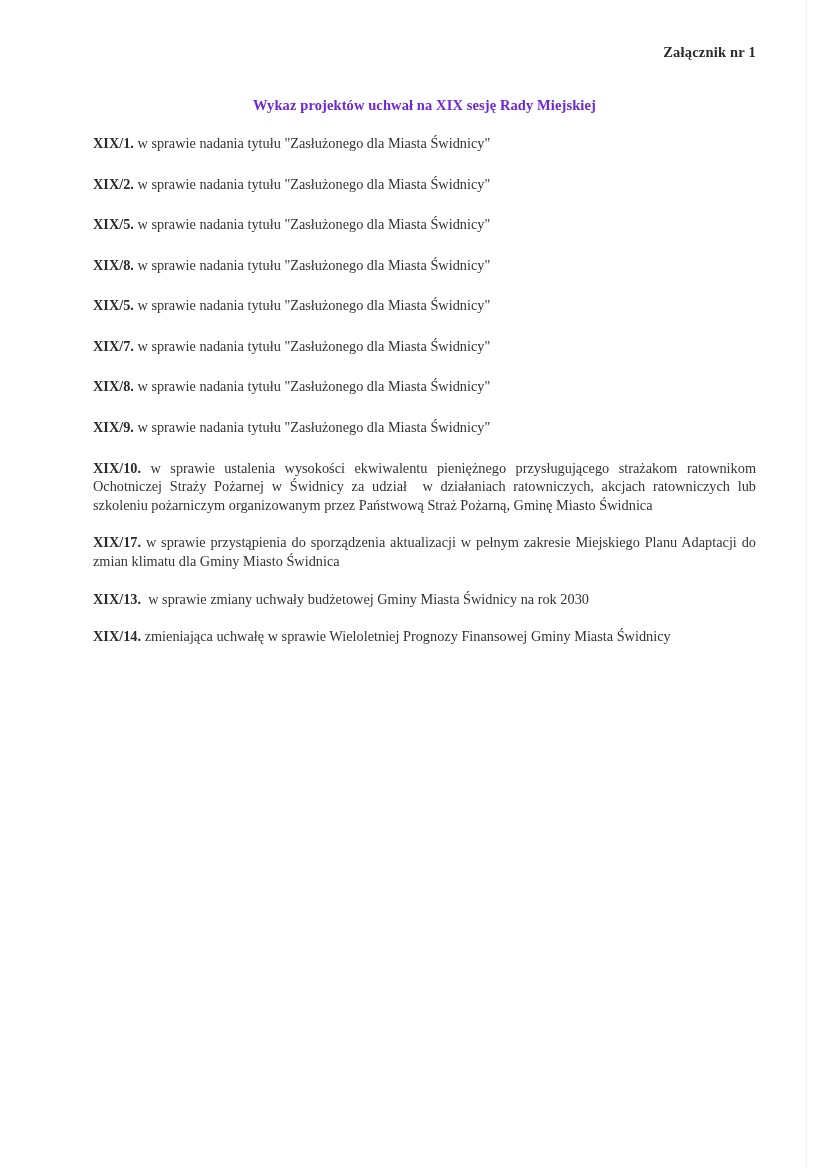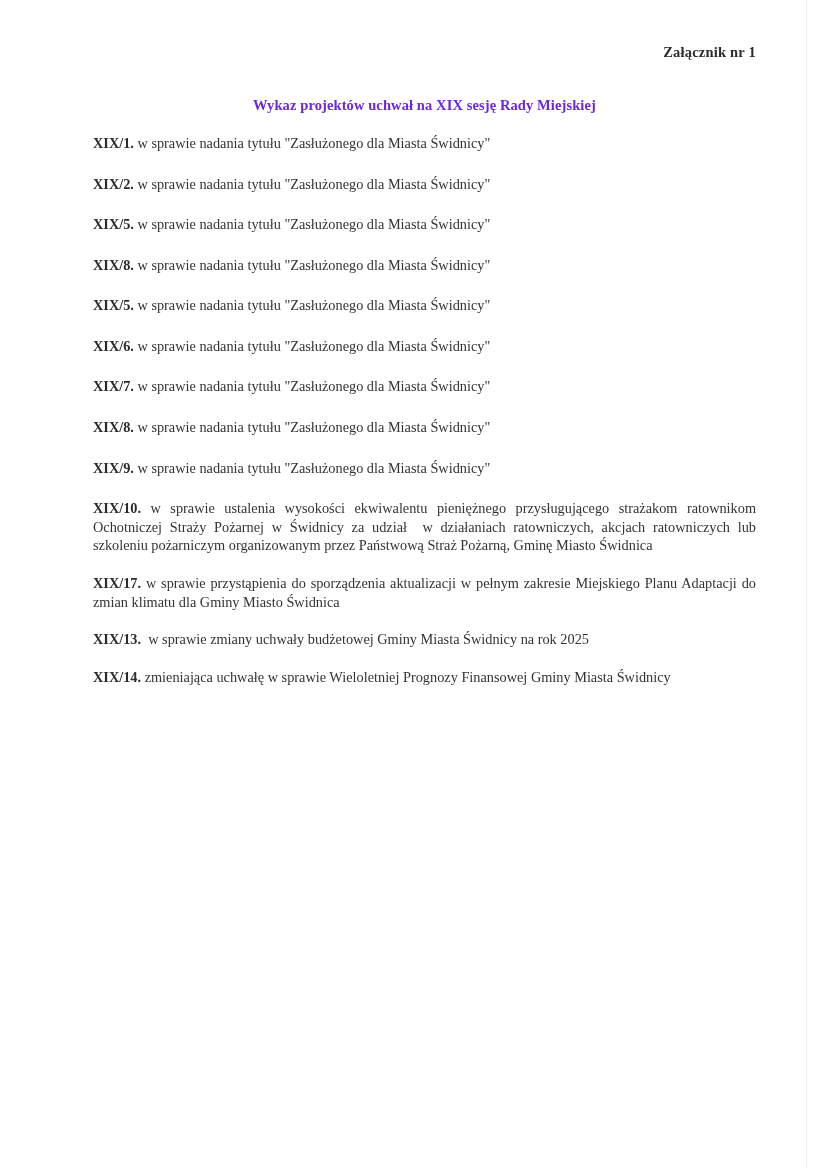--- a/index.html
+++ b/index.html
@@ -87,24 +87,23 @@
     <div class="doc-header">Załącznik nr 1</div>
 
     <div class="doc-title">Wykaz projektów uchwał na XIX sesję Rady Miejskiej</div>
 
     <div class="items">
         <div class="item item-short"><span class="item-num">XIX/1.</span><span class="item-text"> w sprawie nadania tytułu "Zasłużonego dla Miasta Świdnicy"</span></div>
         <div class="item item-short"><span class="item-num">XIX/2.</span><span class="item-text"> w sprawie nadania tytułu "Zasłużonego dla Miasta Świdnicy"</span></div>
         <div class="item item-short"><span class="item-num">XIX/5.</span><span class="item-text"> w sprawie nadania tytułu "Zasłużonego dla Miasta Świdnicy"</span></div>
         <div class="item item-short"><span class="item-num">XIX/8.</span><span class="item-text"> w sprawie nadania tytułu "Zasłużonego dla Miasta Świdnicy"</span></div>
         <div class="item item-short"><span class="item-num">XIX/5.</span><span class="item-text"> w sprawie nadania tytułu "Zasłużonego dla Miasta Świdnicy"</span></div>
-        <div class="item item-short"><span class="item-num">XIX/6.</span><span class="item-text"> w sprawie nadania tytułu "Zasłużonego dla Miasta Świdnicy"</span></div>
         <div class="item item-short"><span class="item-num">XIX/7.</span><span class="item-text"> w sprawie nadania tytułu "Zasłużonego dla Miasta Świdnicy"</span></div>
         <div class="item item-short"><span class="item-num">XIX/8.</span><span class="item-text"> w sprawie nadania tytułu "Zasłużonego dla Miasta Świdnicy"</span></div>
         <div class="item item-short"><span class="item-num">XIX/9.</span><span class="item-text"> w sprawie nadania tytułu "Zasłużonego dla Miasta Świdnicy"</span></div>
         <div class="item item-long"><span class="item-num">XIX/10.</span><span class="item-text"> w sprawie ustalenia wysokości ekwiwalentu pieniężnego przysługującego strażakom ratownikom  Ochotniczej Straży Pożarnej w Świdnicy za udział  w działaniach ratowniczych, akcjach ratowniczych lub szkoleniu pożarniczym organizowanym przez Państwową Straż Pożarną, Gminę Miasto Świdnica</span></div>
         <div class="item item-long"><span class="item-num">XIX/17.</span><span class="item-text"> w sprawie przystąpienia do sporządzenia aktualizacji w pełnym zakresie Miejskiego Planu Adaptacji do zmian klimatu dla Gminy Miasto Świdnica</span></div>
-        <div class="item item-long"><span class="item-num">XIX/13.</span><span class="item-text">  w sprawie zmiany uchwały budżetowej Gminy Miasta Świdnicy na rok 2025</span></div>
+        <div class="item item-long"><span class="item-num">XIX/13.</span><span class="item-text">  w sprawie zmiany uchwały budżetowej Gminy Miasta Świdnicy na rok 2030</span></div>
         <div class="item item-long"><span class="item-num">XIX/14.</span><span class="item-text"> zmieniająca uchwałę w sprawie Wieloletniej Prognozy Finansowej Gminy Miasta Świdnicy</span></div>
       </div>
 
   </div>
 </div>
 
 </body></html>

